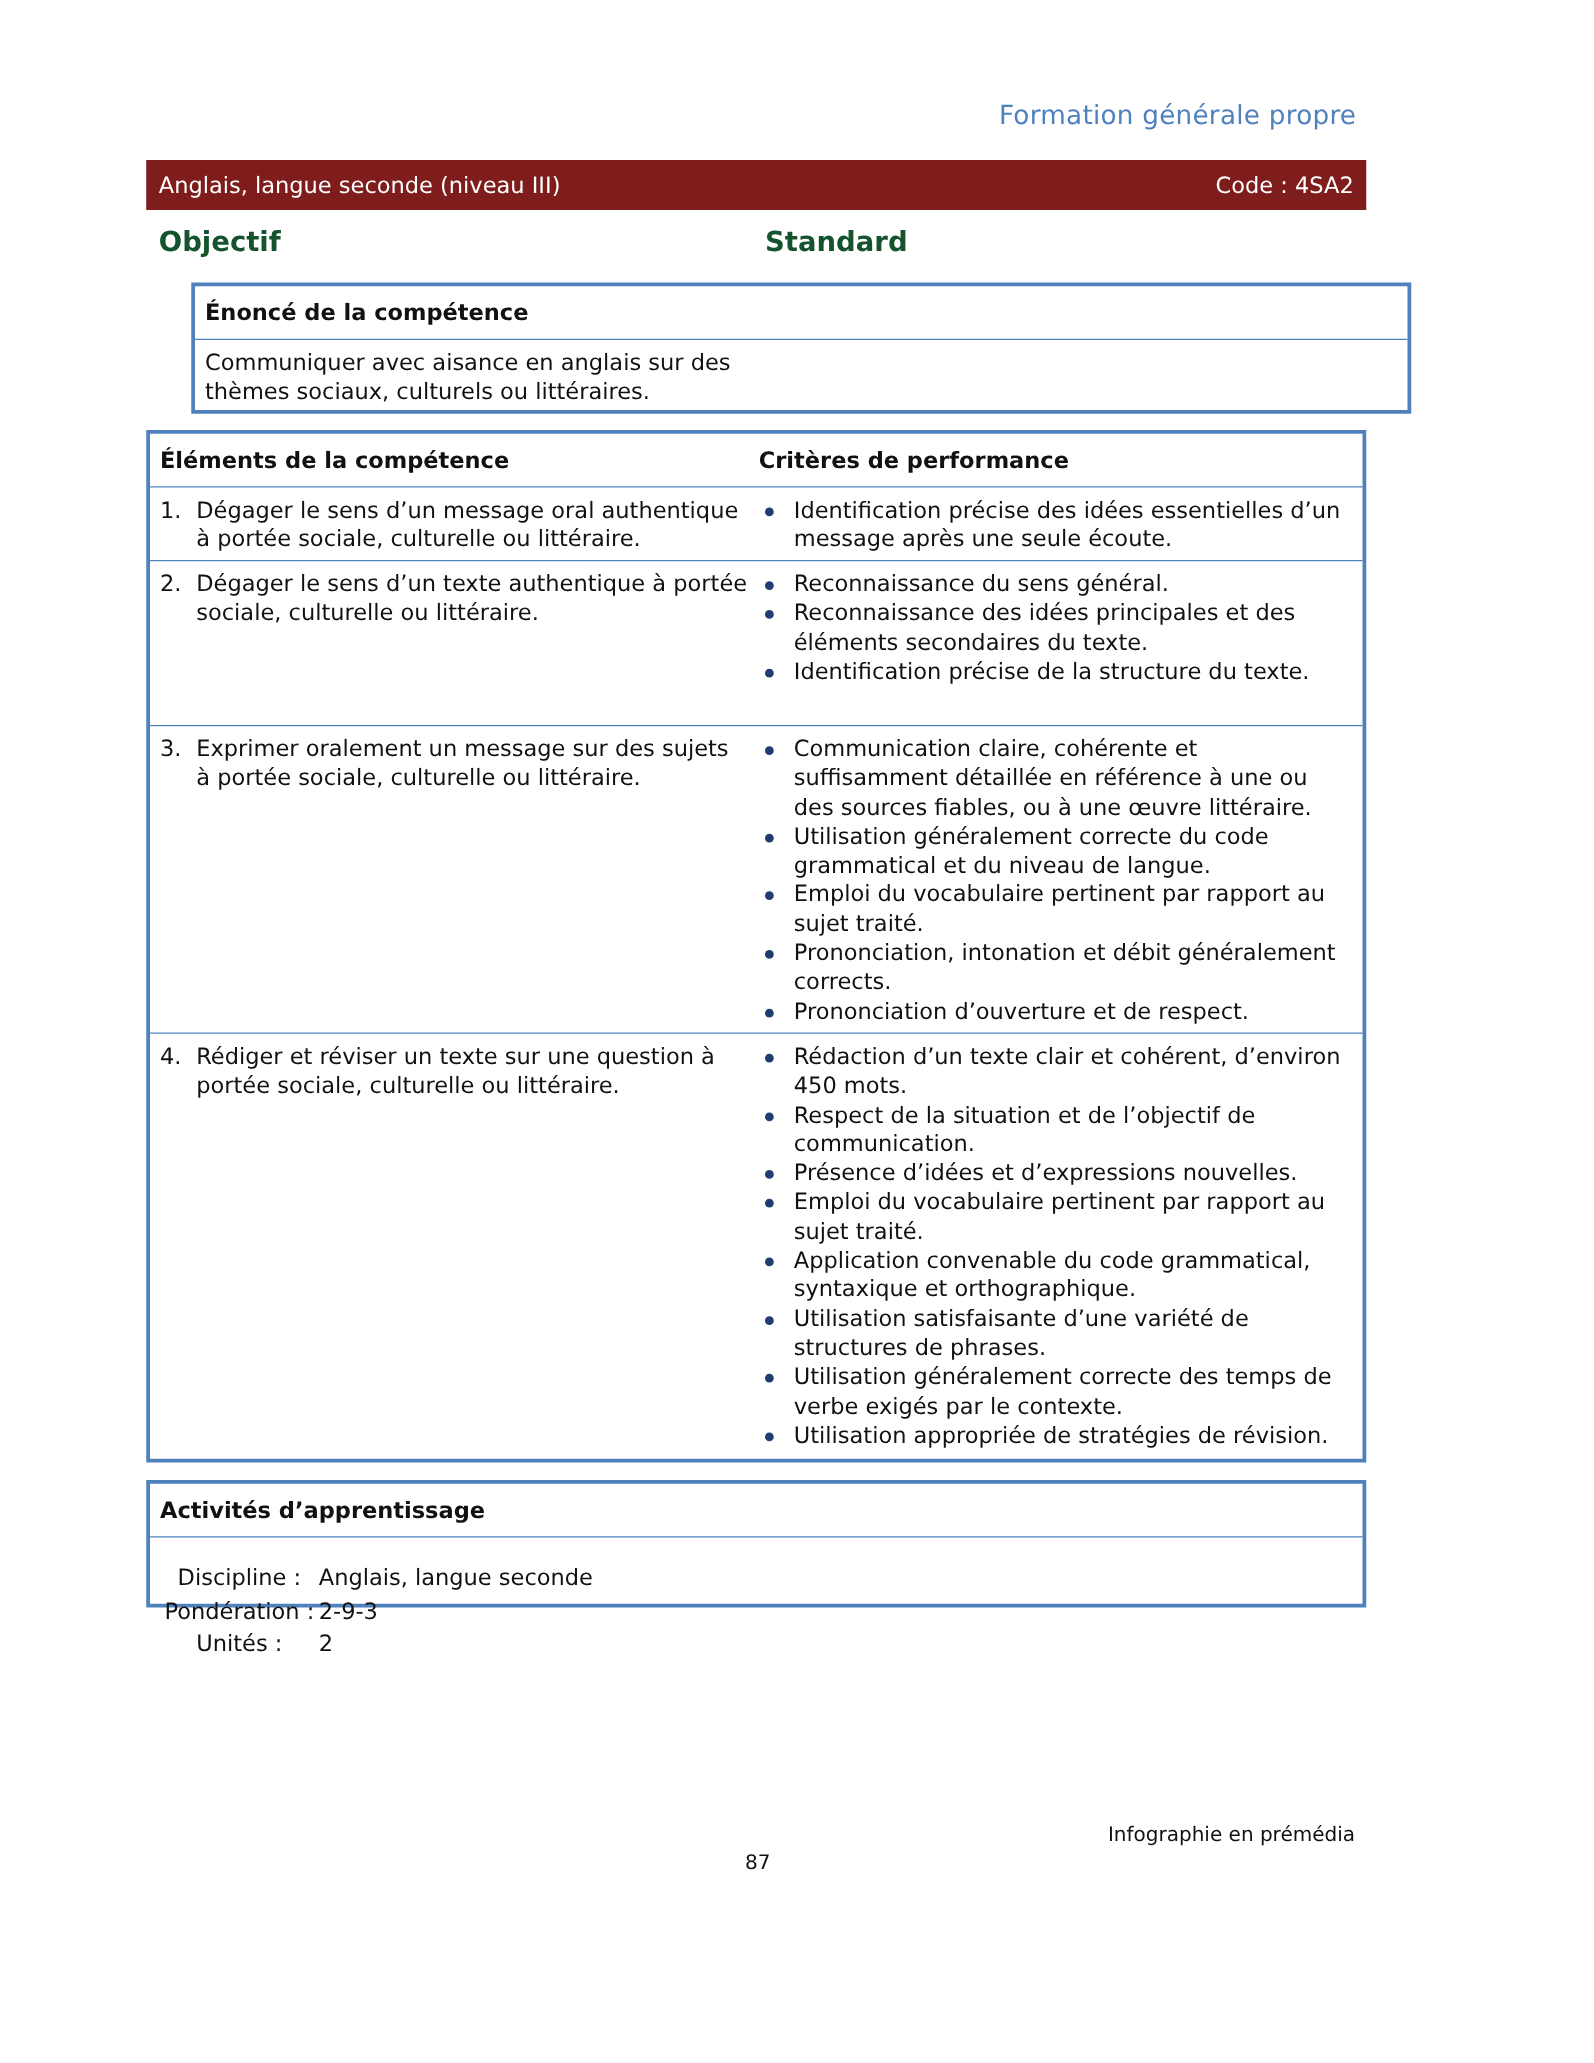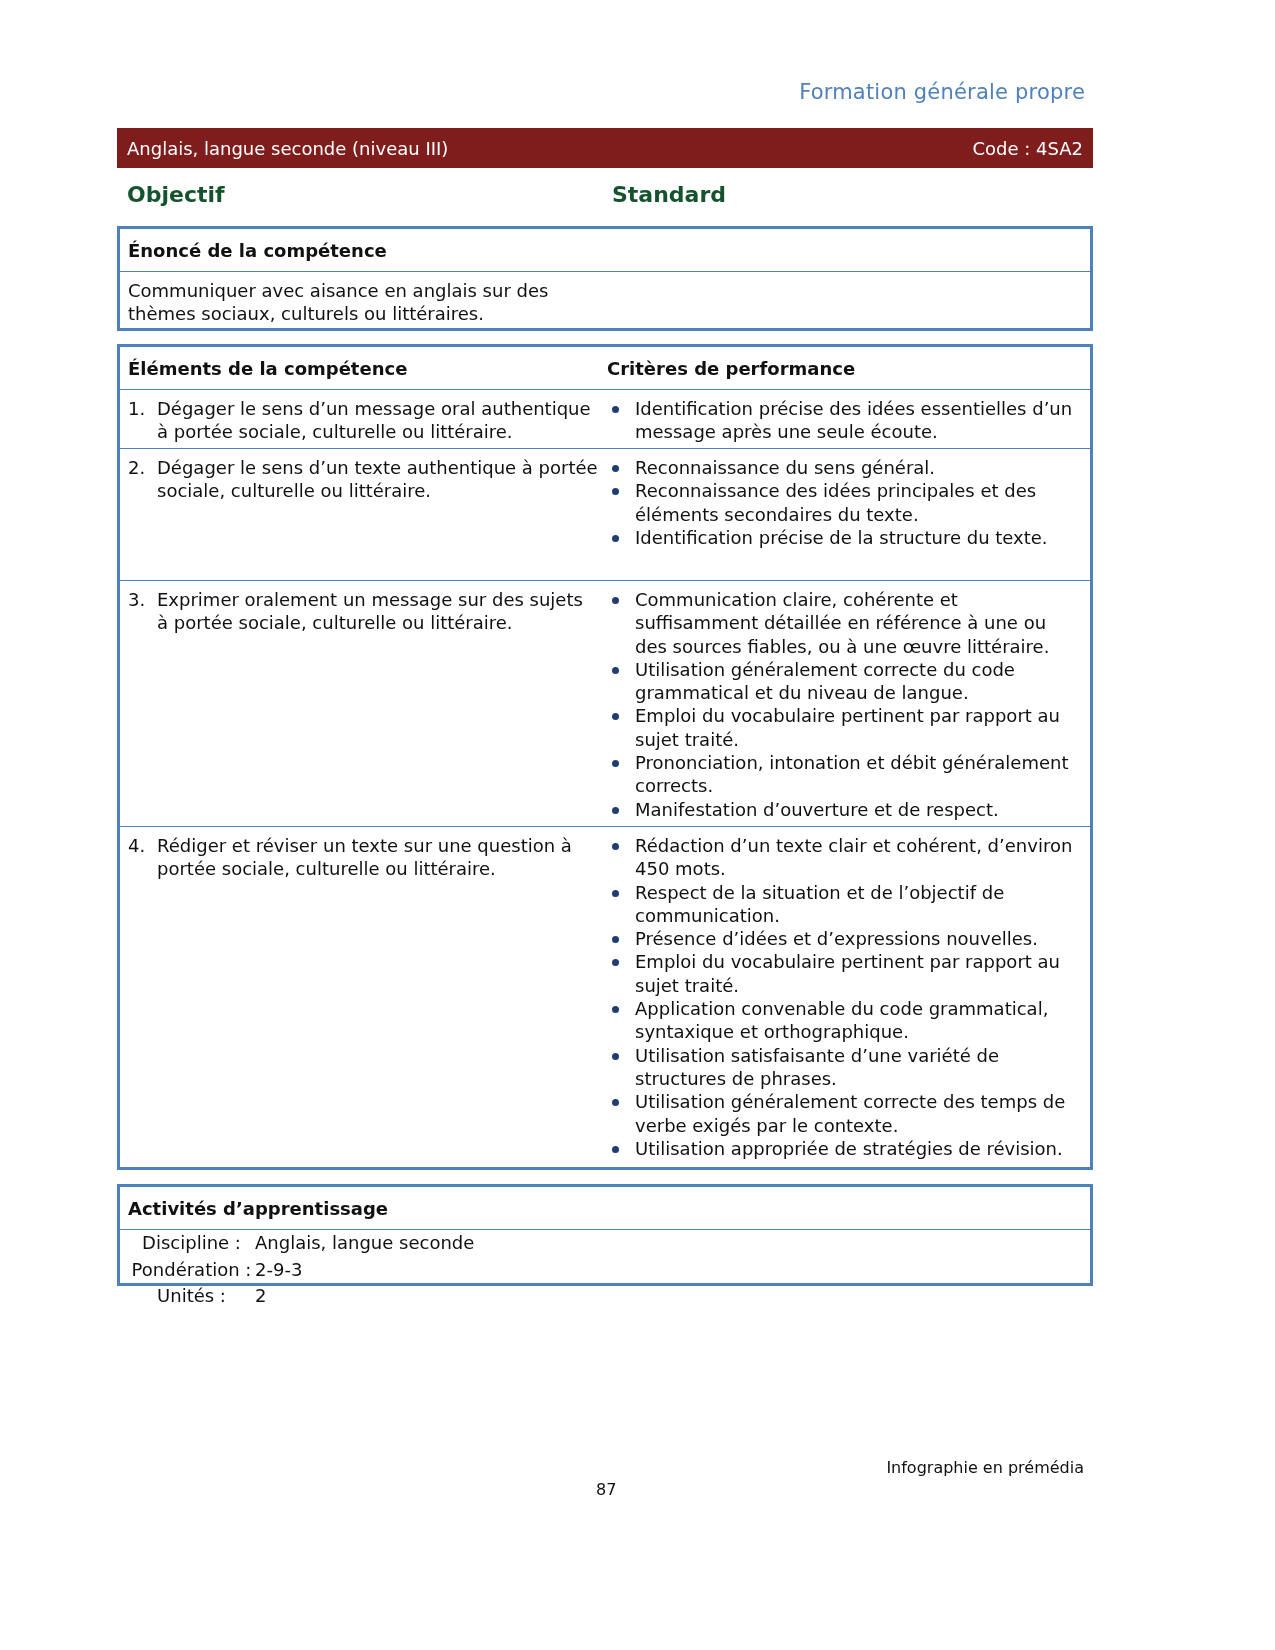--- a/index.html
+++ b/index.html
@@ -54,21 +54,21 @@
 <div class="top-right">Formation générale propre</div>
 
 <div class="band">
   <span>Anglais, langue seconde (niveau III)</span>
   <span>Code : 4SA2</span>
 </div>
 
 <div class="col-head" style="left:127px;">Objectif</div>
 <div class="col-head" style="left:612px;text-align:center;">Standard</div>
 
-<div class="box" style="top:226px; height:105px;">
+<div class="box" style="top:226px; height:105px;margin-left:36px;">
   <div class="hdr">Énoncé de la compétence</div>
   <div class="body" style="padding-top:7px;">
     <div>Communiquer avec aisance en anglais sur des</div>
     <div>thèmes sociaux, culturels ou littéraires.</div>
   </div>
 </div>
 
 <div class="box" style="top:344px; height:826px;">
   <div class="hdr two-col" style="padding-left:0; padding-right:0;">
     <div class="left">Éléments de la compétence</div>
@@ -105,21 +105,21 @@
     <div class="left">
         <span class="num">3.</span>
         <span>Exprimer oralement un message sur des sujets à portée sociale, culturelle ou littéraire.</span>
       </div>
     <div class="right">
         <ul>
       <li>Communication claire, cohérente et suffisamment détaillée en référence à une ou des sources fiables, ou à une œuvre littéraire.</li>
       <li>Utilisation généralement correcte du code grammatical et du niveau de langue.</li>
       <li>Emploi du vocabulaire pertinent par rapport au sujet traité.</li>
       <li>Prononciation, intonation et débit généralement corrects.</li>
-      <li>Manifestation d’ouverture et de respect.</li>
+      <li>Prononciation d’ouverture et de respect.</li>
     </ul>
       </div>
   </div>
 
   <div class="row" style="height:340px;">
     <div class="left">
         <span class="num">4.</span>
         <span>Rédiger et réviser un texte sur une question à portée sociale, culturelle ou littéraire.</span>
       </div>
     <div class="right">
@@ -132,21 +132,21 @@
       <li>Utilisation satisfaisante d’une variété de structures de phrases.</li>
       <li>Utilisation généralement correcte des temps de verbe exigés par le contexte.</li>
       <li>Utilisation appropriée de stratégies de révision.</li>
     </ul>
       </div>
   </div>
 </div>
 
 <div class="box" style="top:1184px; height:102px;text-align:center;">
   <div class="hdr">Activités d’apprentissage</div>
-  <div class="body" style="padding-top:0;">
+  <div class="body" style="padding-top:0;margin-top:20px;">
     <div class="act-line">
       <span class="lbl">Discipline :</span>
       <span>Anglais, langue seconde</span>
     </div>
     <div class="act-line">
       <span class="lbl">Pondération :</span>
       <span>2-9-3</span>
     </div>
     <div class="act-line">
       <span class="lbl">Unités :</span>

